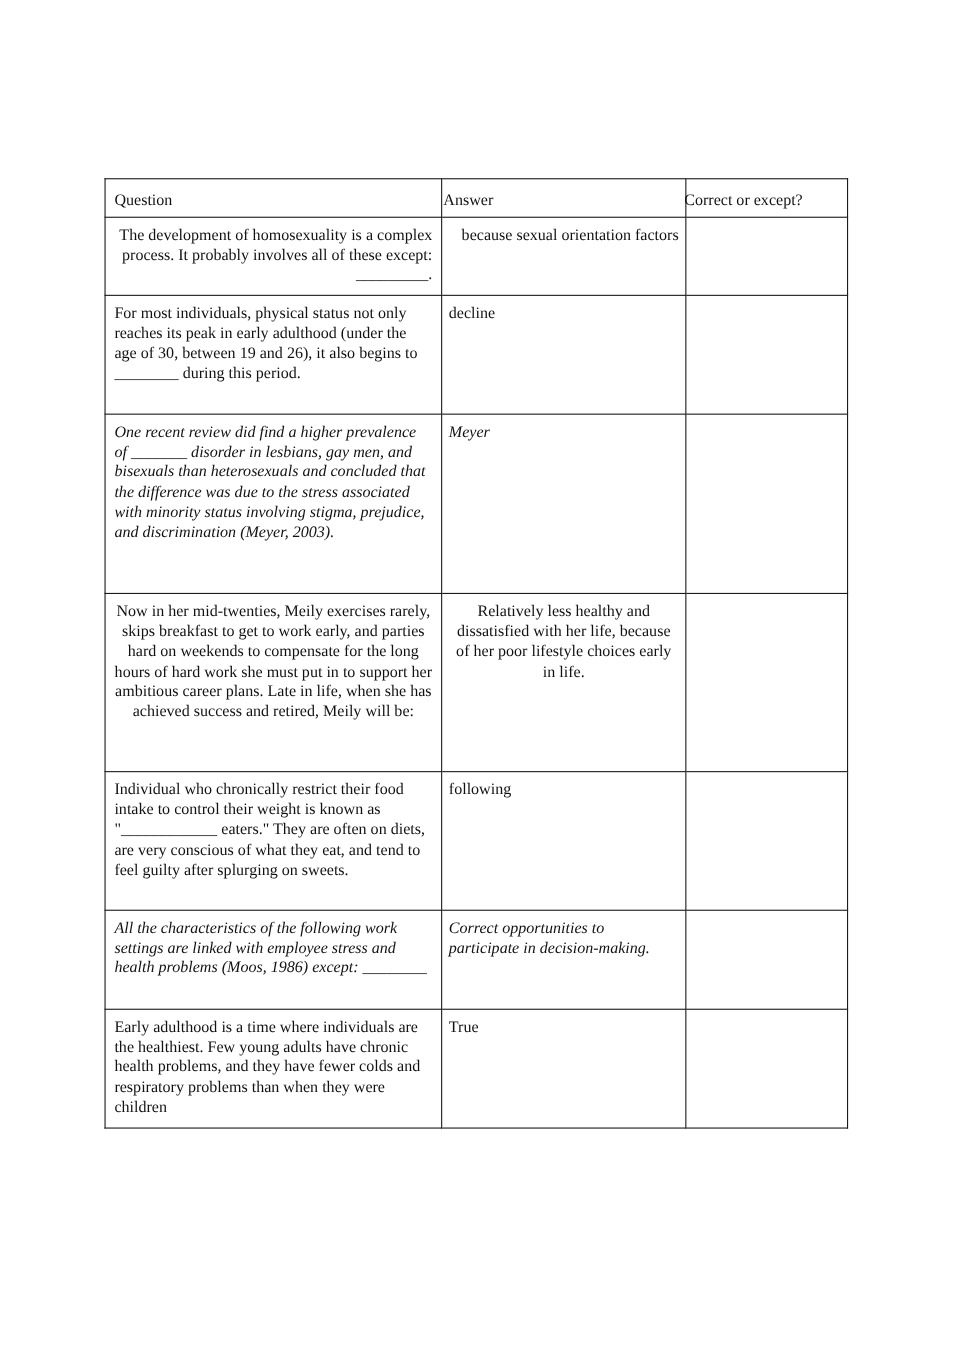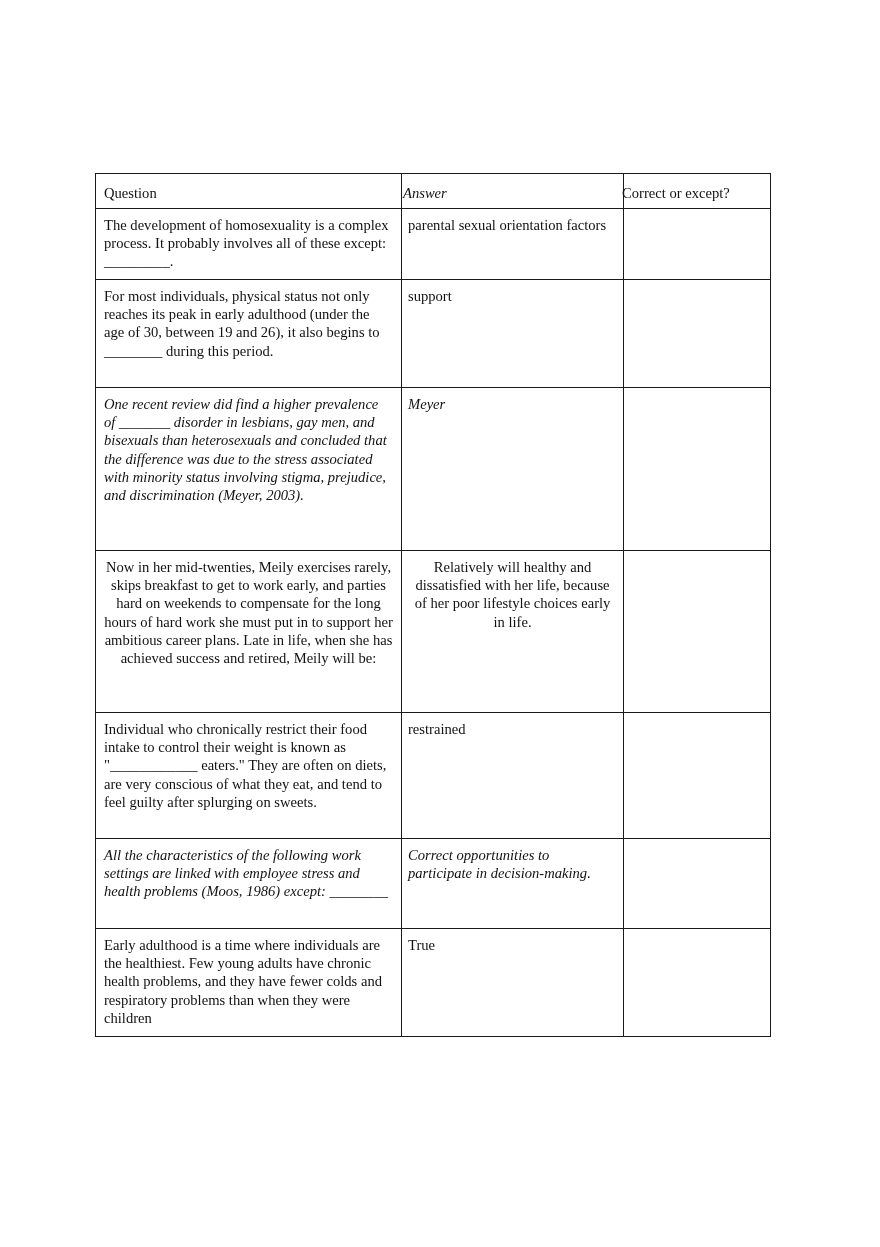--- a/index.html
+++ b/index.html
@@ -4,43 +4,43 @@
 <style>
   html, body { margin: 0; padding: 0; }
   body {
     width: 880px; height: 1247px; background: #ffffff;
     position: relative; overflow: hidden;
     font-family: "Liberation Serif", "DejaVu Serif", serif;
     color: #111111;
   }
   .page { position: absolute; left: 0; top: 0; width: 880px; height: 1247px; }
   table.quiz {
-    position: absolute; left: 95px; top: 173px;
+    position: absolute; left: 95px; top: 162px;
     width: 675px;
     border-collapse: collapse;
     table-layout: fixed;
     font-size: 14.6px;
     line-height: 18.2px;
   }
   table.quiz td, table.quiz th {
     border: 1.6px solid #1a1a1a;
     vertical-align: top;
     text-align: left;
     font-weight: normal;
     padding: 0;
   }
   col.c1 { width: 306px; }
   col.c2 { width: 222px; }
   col.c3 { width: 147px; }
   th .cell { padding: 10px 0 0 8px; height: 24px; }
-  th.h2 .cell { padding-left: 1px; font-style: italic; }
+  th.h2 .cell { padding-left: 1px; }
   th.h3 .cell { padding-left: 0; margin-left: -2px; }
   td .cell { padding: 7px 8px 0 8px; }
   td.ans .cell { padding-left: 6px; padding-right: 6px; }
-  tr.r1 td { height: 70px; }
+  tr.r1 td { height: 70px; text-align: right; }
   tr.r2 td { height: 107px; }
   tr.r3 td { height: 162px; font-style: italic; }
   tr.r4 td { height: 161px; text-align: center; }
   tr.r5 td { height: 125px; }
   tr.r6 td { height: 89px; font-style: italic; }
   tr.r7 td { height: 107px; }
 </style>
 </head>
 <body>
 
@@ -63,32 +63,32 @@
             <div class="cell">Correct or except?</div>
           </th>
       </tr>
     </thead>
     <tbody>
       <tr class="r1">
         <td>
             <div class="cell">The development of homosexuality is a complex process. It probably involves all of these except: _________.</div>
           </td>
         <td class="ans">
-            <div class="cell">parental sexual orientation factors</div>
+            <div class="cell">because sexual orientation factors</div>
           </td>
         <td>
             <div class="cell"></div>
           </td>
       </tr>
       <tr class="r2">
         <td>
             <div class="cell">For most individuals, physical status not only reaches its peak in early adulthood (under the age of 30, between 19 and 26), it also begins to ________ during this period.</div>
           </td>
         <td class="ans">
-            <div class="cell">support</div>
+            <div class="cell">decline</div>
           </td>
         <td>
             <div class="cell"></div>
           </td>
       </tr>
       <tr class="r3">
         <td>
             <div class="cell">One recent review did find a higher prevalence of _______ disorder in lesbians, gay men, and bisexuals than heterosexuals and concluded that the difference was due to the stress associated with minority status involving stigma, prejudice, and discrimination (Meyer, 2003).</div>
           </td>
         <td class="ans">
@@ -96,32 +96,32 @@
           </td>
         <td>
             <div class="cell"></div>
           </td>
       </tr>
       <tr class="r4">
         <td>
             <div class="cell">Now in her mid-twenties, Meily exercises rarely, skips breakfast to get to work early, and parties hard on weekends to compensate for the long hours of hard work she must put in to support her ambitious career plans. Late in life, when she has achieved success and retired, Meily will be:</div>
           </td>
         <td class="ans">
-            <div class="cell">Relatively will healthy and dissatisfied with her life, because of her poor lifestyle choices early in life.</div>
+            <div class="cell">Relatively less healthy and dissatisfied with her life, because of her poor lifestyle choices early in life.</div>
           </td>
         <td>
             <div class="cell"></div>
           </td>
       </tr>
       <tr class="r5">
         <td>
             <div class="cell">Individual who chronically restrict their food intake to control their weight is known as "____________ eaters." They are often on diets, are very conscious of what they eat, and tend to feel guilty after splurging on sweets.</div>
           </td>
         <td class="ans">
-            <div class="cell">restrained</div>
+            <div class="cell">following</div>
           </td>
         <td>
             <div class="cell"></div>
           </td>
       </tr>
       <tr class="r6">
         <td>
             <div class="cell">All the characteristics of the following work settings are linked with employee stress and health problems (Moos, 1986) except: ________</div>
           </td>
         <td class="ans">

